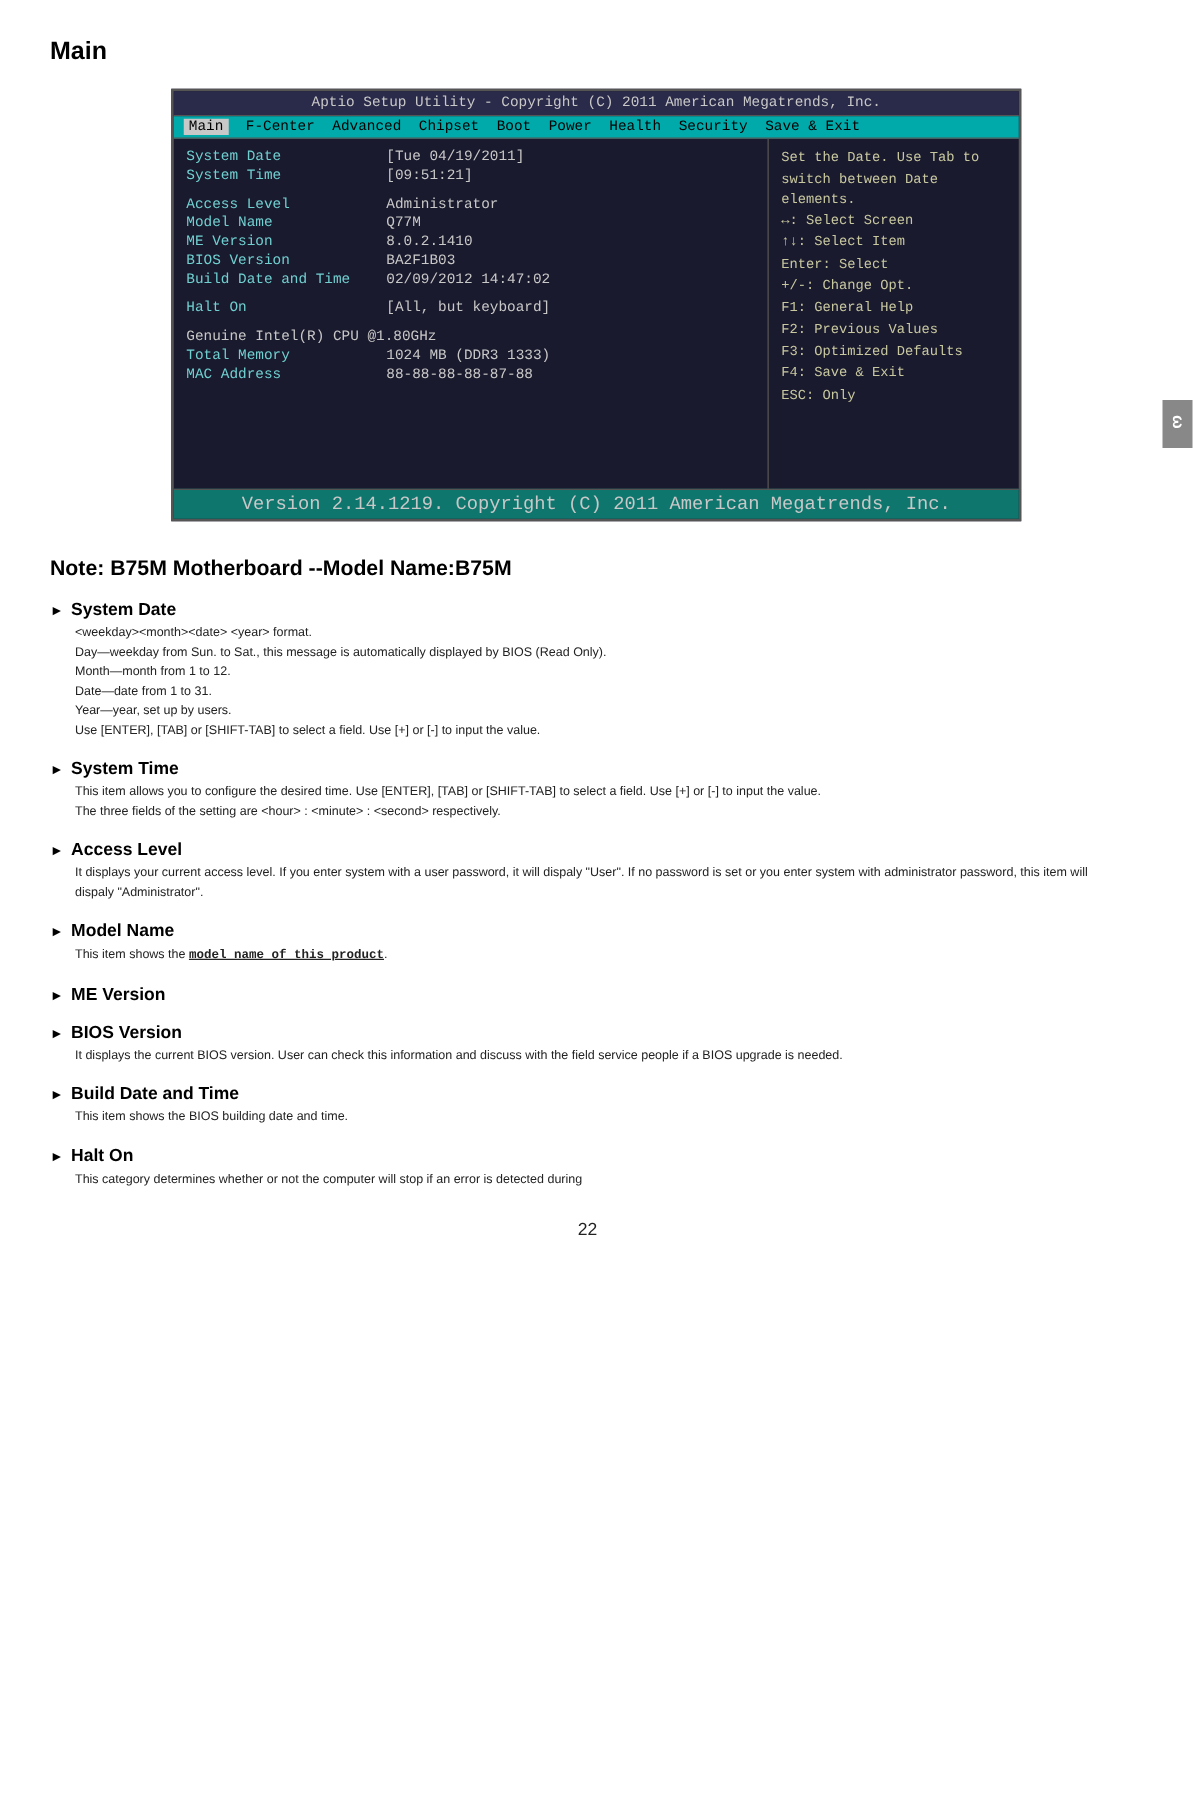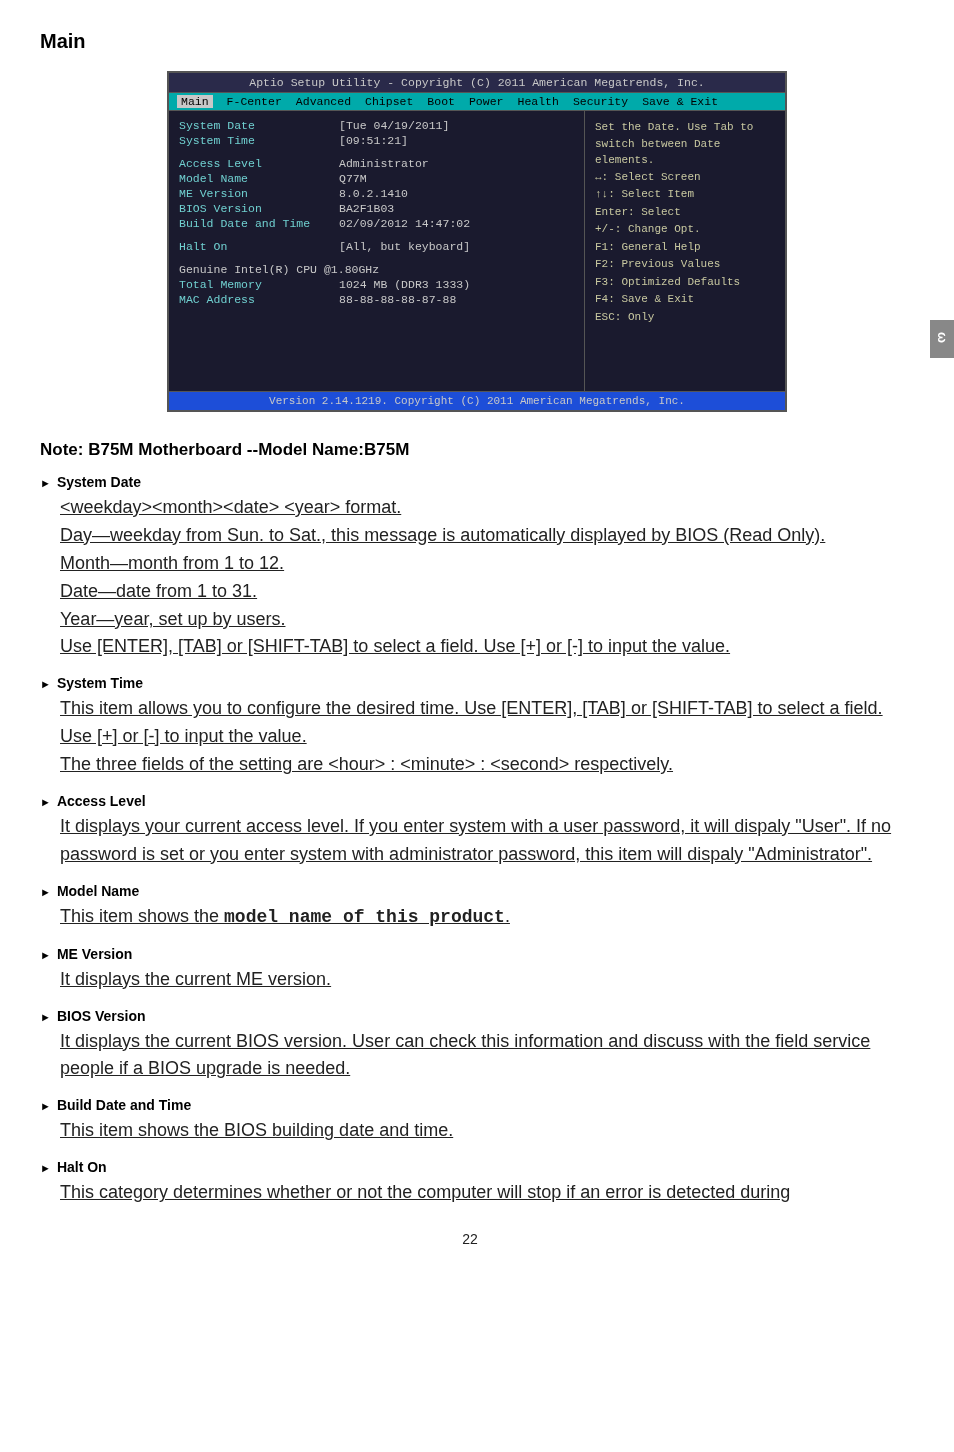--- a/index.html
+++ b/index.html
@@ -15,21 +15,21 @@
 
     
     .page-title {
       font-size: 20px;
       font-weight: bold;
       margin-bottom: 18px;
     }
 
     
     .bios-screen {
-      width: 620px;
+      width: 680px;
       margin: 0 auto 28px auto;
       background: #1a1a2e;
       border: 2px solid #555;
       font-family: 'Courier New', Courier, monospace;
       font-size: 12px;
     }
 
     .bios-title-bar {
       background: #2a2a4a;
       color: #c8c8c8;
@@ -104,25 +104,25 @@
       color: #c8c8a0;
       font-size: 11px;
       line-height: 1.5;
     }
 
     .bios-help-right .help-line {
       margin-bottom: 1px;
     }
 
     .bios-footer {
-      background: #1d4ed8;
+      background: #0f766e;
       color: #c8c8c8;
       text-align: center;
       padding: 3px 6px;
-      font-size: 11px;
+      font-size: 15px;
       border-top: 1px solid #555;
     }
 
     
     .content-section {
       position: relative;
       max-width: 860px;
     }
 
     .note-line {
@@ -143,24 +143,23 @@
       gap: 6px;
       margin-bottom: 4px;
     }
 
     .arrow-icon {
       font-size: 11px;
     }
 
     .section-body {
       padding-left: 20px;
-      font-size: 18px;
+      font-size: 10px;
       line-height: 1.55;
       color: #222;
-      text-decoration: underline;
     }
 
     .model-name-highlight {
       font-family: 'Courier New', Courier, monospace;
       font-weight: bold;
       text-decoration: underline;
     }
 
     .page-number {
       text-align: center;
@@ -306,23 +305,20 @@
     <div class="section-body">
       <p>This item shows the <span class="model-name-highlight">model name of this product</span>.</p>
     </div>
   </div>
 
   <div class="section-item">
     <div class="section-heading">
       <span class="arrow-icon">►</span>
       <span>ME Version</span>
     </div>
-    <div class="section-body">
-      <p>It displays the current ME version.</p>
-    </div>
   </div>
 
   <div class="section-item">
     <div class="section-heading">
       <span class="arrow-icon">►</span>
       <span>BIOS Version</span>
     </div>
     <div class="section-body">
       <p>It displays the current BIOS version. User can check this information and discuss with the field service people if a BIOS upgrade is needed.</p>
     </div>

